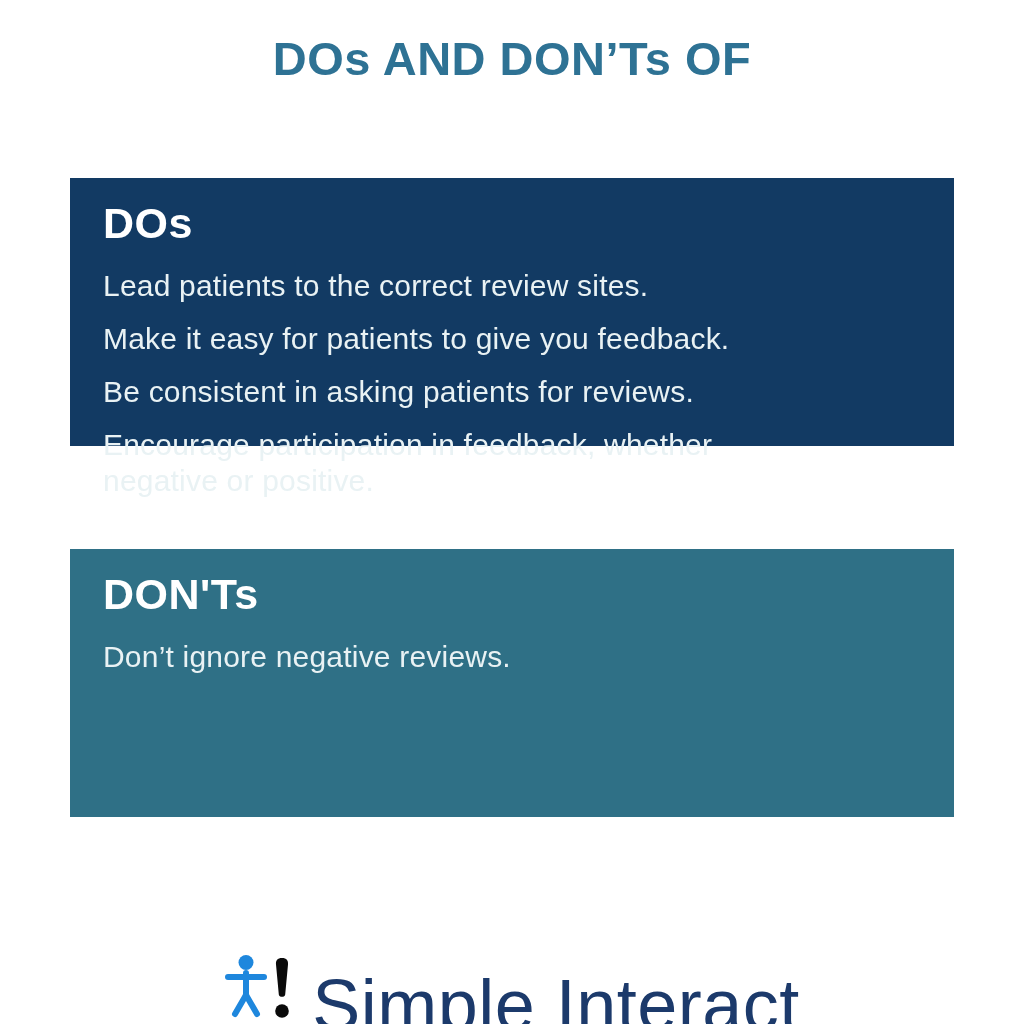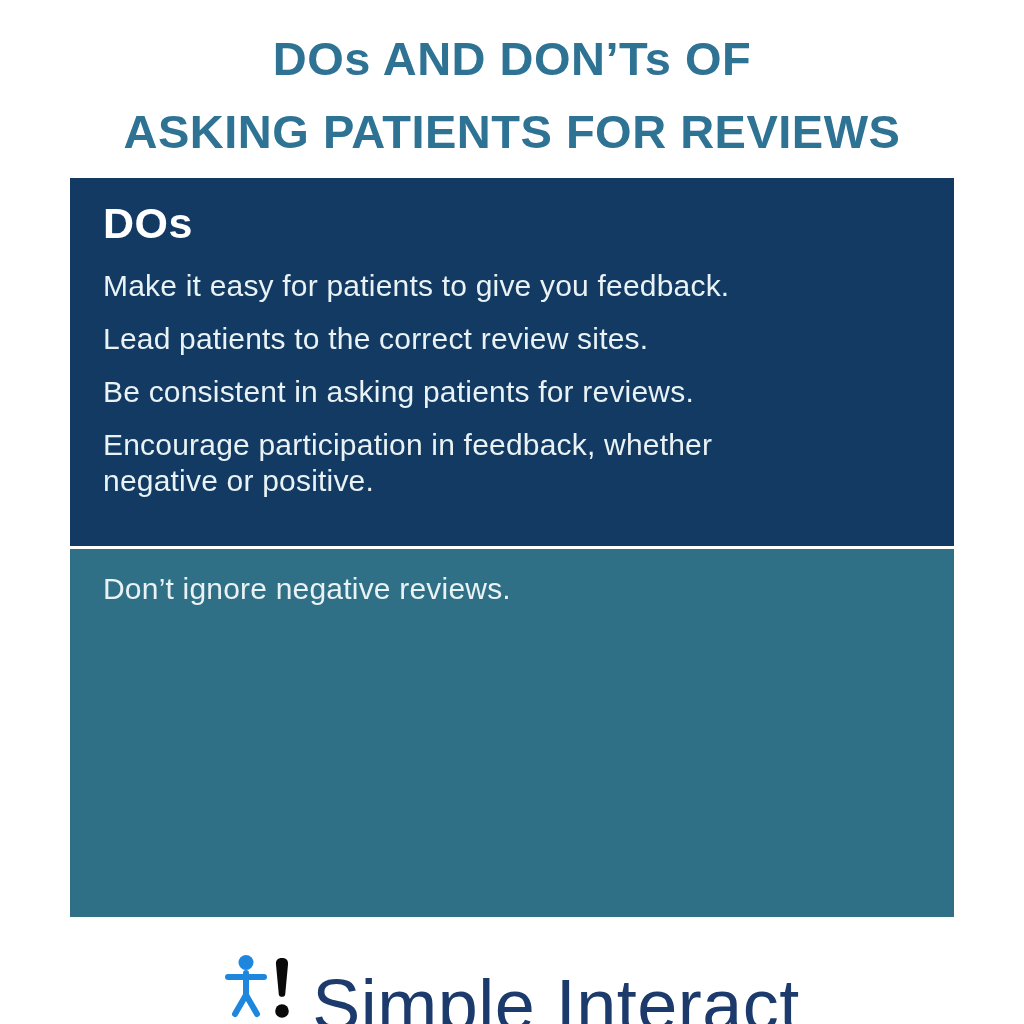--- a/index.html
+++ b/index.html
@@ -24,21 +24,21 @@
     font-weight: 700;
     font-size: 47px;
     line-height: 73px;
     letter-spacing: 0.5px;
   }
   
   .panel {
     position: absolute;
     left: 70px;
     width: 884px;
-    height: 368px;
+    height: 268px;
     box-sizing: border-box;
     padding: 22px 40px 0 33px;
     color: var(--body_text, #E9F2F4);
   }
   .panel.dos   { top: 178px; background: var(--dos_bg, #123A63); }
   .panel.donts { top: 549px; background: var(--donts_bg, #2F7086); }
   .panel-heading {
     font-size: 43px;
     font-weight: 700;
     color: var(--heading_text, #ffffff);
@@ -73,33 +73,33 @@
     margin-top: 36px;
   }
 </style>
 </head>
 <body>
 
 <div class="canvas">
 
   <div class="title">
     <div>DOs AND DON’Ts OF</div>
-    <div>ASKING PATIENTS FOR REVIEWS</div>
   </div>
 
   <section class="panel dos">
     <h2 class="panel-heading">DOs</h2>
+    <p class="panel-item">Lead patients to the correct review sites.</p>
     <p class="panel-item">Make it easy for patients to give you feedback.</p>
-    <p class="panel-item">Lead patients to the correct review sites.</p>
     <p class="panel-item">Be consistent in asking patients for reviews.</p>
     <p class="panel-item">Encourage participation in feedback, whether
 negative or positive.</p>
   </section>
 
   <section class="panel donts">
+    <h2 class="panel-heading">DON'Ts</h2>
     <p class="panel-item">Don’t ignore negative reviews.</p>
   </section>
 
   <div class="footer">
     <svg class="logo-figure" viewBox="0 0 44 66" aria-hidden="true">
       <circle cx="22" cy="8.5" r="7.5" fill="var(--figure_blue, #1E87DD)"></circle>
       <g stroke="var(--figure_blue, #1E87DD)" stroke-width="6" stroke-linecap="round" fill="none">
         <path d="M4 23 L40 23"></path>
         <path d="M22 19 L22 41"></path>
         <path d="M22 41 L11 60"></path>

